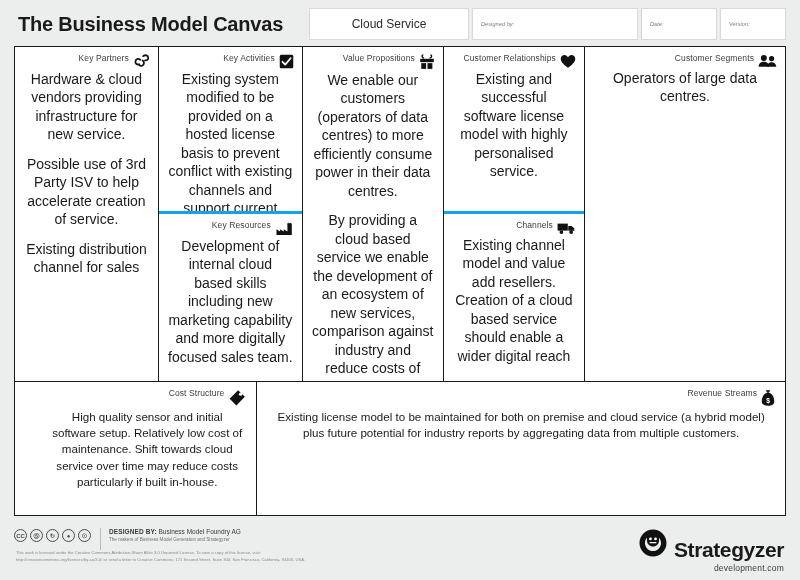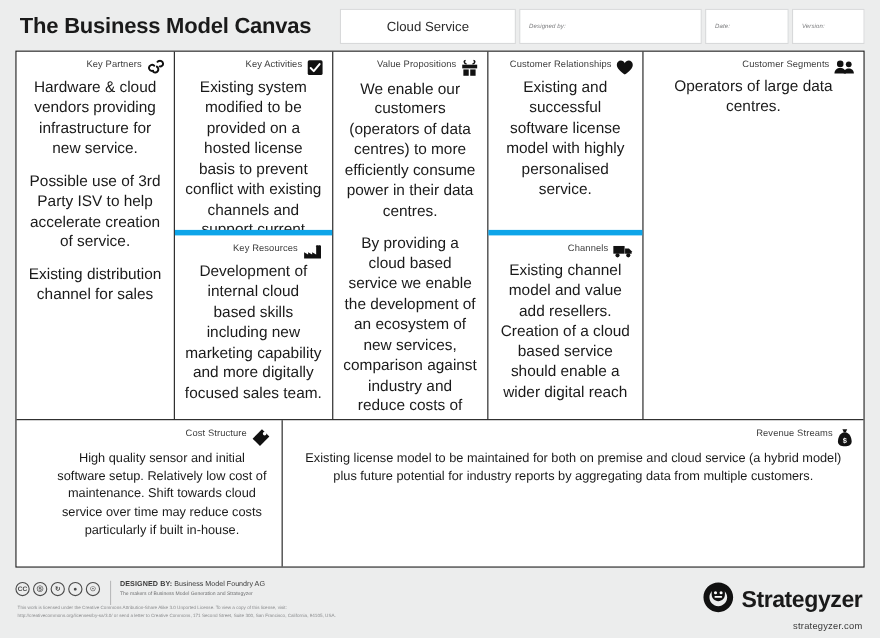--- a/index.html
+++ b/index.html
@@ -104,21 +104,21 @@
   .col-cs { flex: 1 1 auto; }
 
   .cell {
     box-sizing: border-box;
     padding: 7px 8px 6px 8px;
     position: relative;
     flex: 1 1 auto;
     overflow: hidden;
   }
   .cell.half-top {
-    border-bottom: 5px solid #0ea5e9;
+    border-bottom: 3px solid #0ea5e9;
     height: 50%;
     flex: 0 0 50%;
   }
   .cell.half-bottom {
     height: 50%;
     flex: 0 0 50%;
   }
 
   .cell-head {
     display: flex;
@@ -231,21 +231,21 @@
   }
   .brand {
     margin-left: auto;
     display: flex;
     flex-direction: column;
     align-items: flex-end;
     padding-right: 2px;
   }
   .brand-row {
     display: flex;
-    align-items: center;
+    align-items: flex-end;
     gap: 6px;
   }
   .brand-name {
     font-size: 21px;
     font-weight: bold;
     letter-spacing: -0.4px;
     color: #1a1a1a;
   }
   .brand-url {
     font-size: 8.5px;
@@ -467,17 +467,17 @@
           <svg width="30" height="30" viewBox="0 0 32 32">
             <path d="M16 1.6 C23.9 1.6 30.4 8.1 30.4 16 C30.4 23.9 23.9 30.4 16 30.4 C8.1 30.4 1.6 23.9 1.6 16 C1.6 8.1 8.1 1.6 16 1.6 Z M16 7.4 C11.3 7.4 7.4 11.3 7.4 16 C7.4 20.7 11.3 24.6 16 24.6 C20.7 24.6 24.6 20.7 24.6 16 C24.6 11.3 20.7 7.4 16 7.4 Z" fill="#111"></path>
             <path d="M9.6 5.2 L22.4 5.2 L22.4 13.4 C22.4 17.2 19.6 19.8 16 19.8 C12.4 19.8 9.6 17.2 9.6 13.4 Z" fill="#111"></path>
             <circle cx="13.3" cy="11.6" r="1.5" fill="#fff"></circle>
             <circle cx="18.7" cy="11.6" r="1.5" fill="#fff"></circle>
             <path d="M13 15.6 L19 15.6" stroke="#fff" stroke-width="1.5" stroke-linecap="round"></path>
           </svg>
         </span>
         <span class="brand-name">Strategyzer</span>
       </div>
-      <div class="brand-url">strategyzer.com</div>
+      <div class="brand-url">development.com</div>
     </div>
   </div>
 
 </div>
 
 </body></html>

